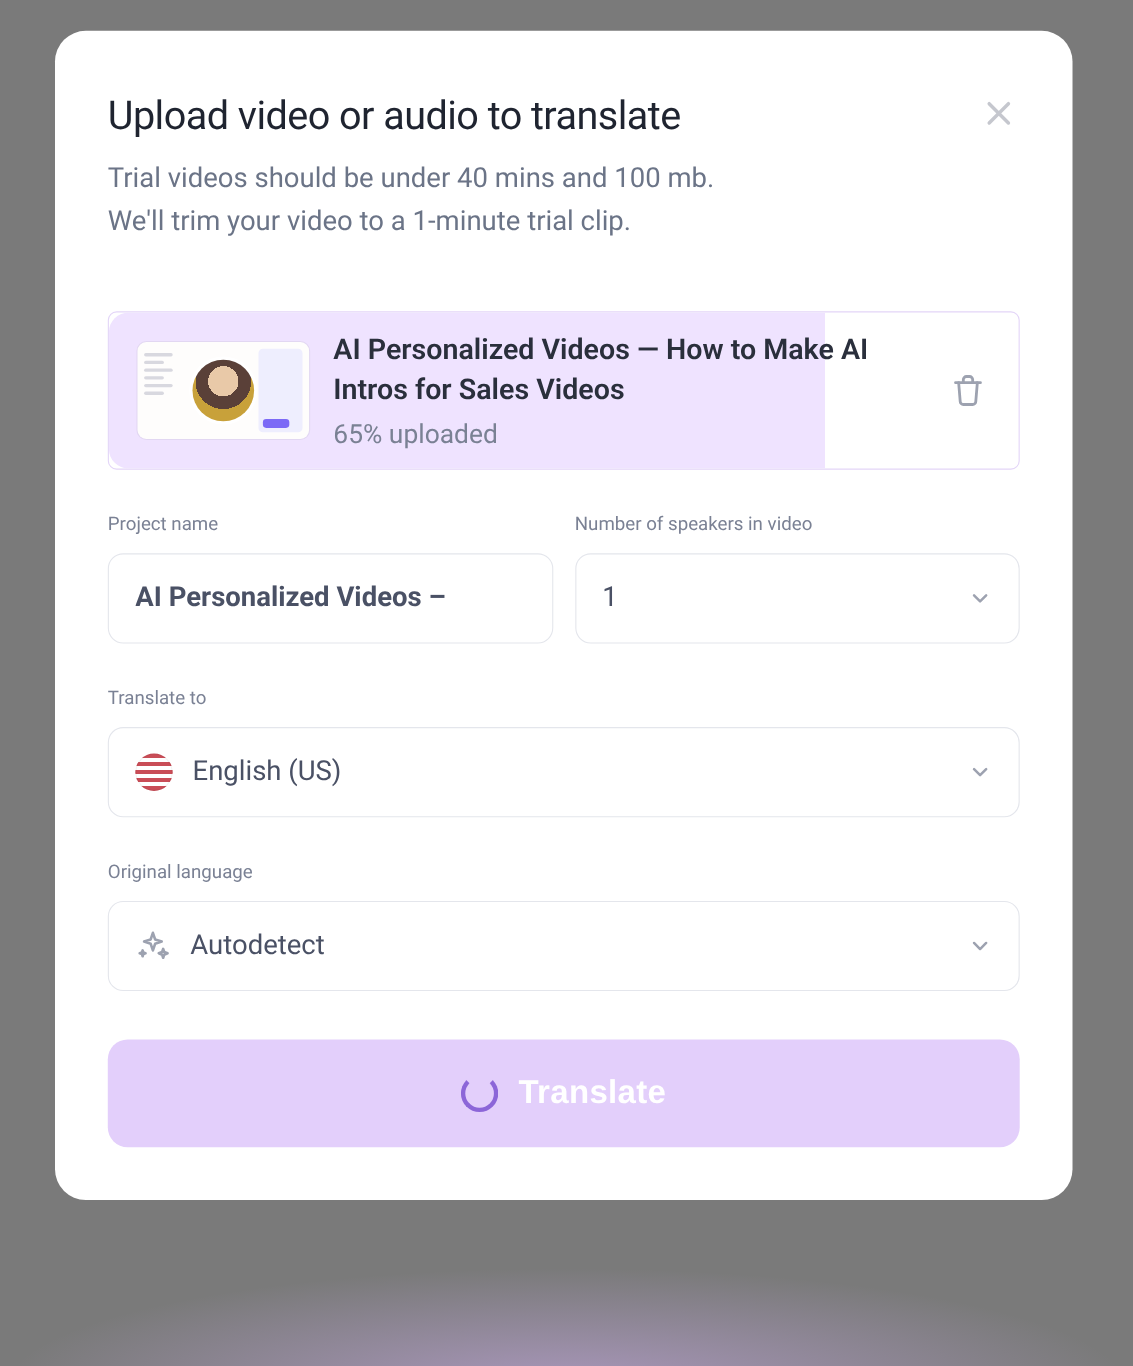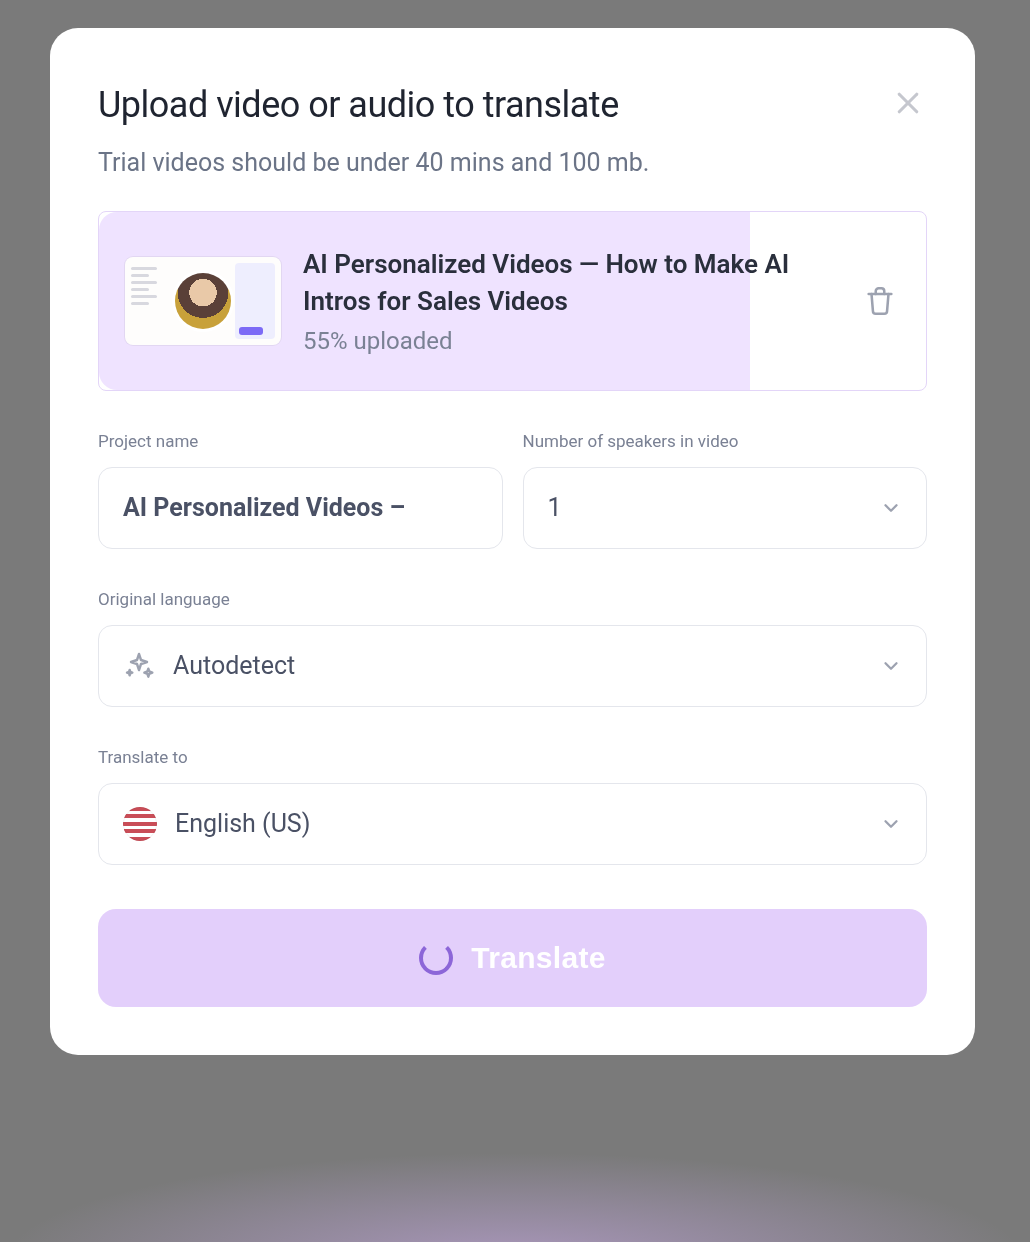--- a/index.html
+++ b/index.html
@@ -39,27 +39,27 @@
     align-items:center;
     justify-content:center;
   }
   .modal-subtitle {
     margin-top: 18px;
     font-size: 25px;
     line-height: 1.55;
     color: #6b7487;
   }
   .upload-card {
-    margin-top: 28px;
+    margin-top: 61px;
     border: 1px solid #e3d5f8;
     border-radius: 8px;
     overflow: hidden;
     position: relative;
     background: #ffffff;
-    height: 180px;
+    height: 144px;
   }
   .upload-progress-fill {
     position: absolute;
     top: 0; left: 0; bottom: 0;
     background: #efe3ff;
     border-radius: 18px 0 0 18px;
   }
   .upload-inner {
     position: relative;
     display: flex;
@@ -214,20 +214,21 @@
     <div class="close-btn">
       <svg width="30" height="30" viewBox="0 0 24 24" fill="none" stroke="currentColor" stroke-width="2.5" stroke-linecap="round">
           <line x1="5" y1="5" x2="19" y2="19"></line>
           <line x1="19" y1="5" x2="5" y2="19"></line>
         </svg>
     </div>
   </div>
 
   <p class="modal-subtitle">
     <span>Trial videos should be under 40 mins and 100 mb.</span><br>
+    <span>We'll trim your video to a 1-minute trial clip.</span>
   </p>
 
   <div class="upload-card">
     <div class="upload-progress-fill" style="width:78.72%"></div>
     <div class="upload-inner">
       <div class="thumb">
         <div class="thumb-ui">
           <div class="line short"></div>
             <div class="line shorter"></div>
             <div class="line short"></div>
@@ -235,41 +236,56 @@
             <div class="line short"></div>
             <div class="line shorter"></div>
         </div>
         <div class="thumb-ui-right">
             <div class="btn"></div>
           </div>
         <div class="thumb-circle"></div>
       </div>
       <div class="upload-texts">
         <div class="upload-title">AI Personalized Videos — How to Make AI Intros for Sales Videos</div>
-        <div class="upload-status">55% uploaded</div>
+        <div class="upload-status">65% uploaded</div>
       </div>
       <div class="trash-btn">
         <svg width="34" height="36" viewBox="0 0 24 24" fill="none" stroke="currentColor" stroke-width="1.8" stroke-linecap="round" stroke-linejoin="round">
           <path d="M4 7h16"></path>
             <path d="M9 7V5a2 2 0 0 1 2-2h2a2 2 0 0 1 2 2v2"></path>
           <path d="M6 7l1 12a2 2 0 0 0 2 2h6a2 2 0 0 0 2-2l1-12"></path>
         </svg>
       </div>
     </div>
   </div>
 
   <div class="form-row">
     <div class="form-group half">
       <div class="label">Project name</div>
       <input class="input" type="text" value="AI Personalized Videos –" style="">
     </div>
     <div class="form-group half">
       <div class="label">Number of speakers in video</div>
       <div class="select">
         <span class="select-text">1</span>
+        <svg class="chev" width="22" height="22" viewBox="0 0 24 24" fill="none" stroke="currentColor" stroke-width="2.5" stroke-linecap="round" stroke-linejoin="round">
+            <polyline points="6 9 12 15 18 9"></polyline>
+          </svg>
+      </div>
+    </div>
+  </div>
+
+  <div class="form-row">
+    <div class="form-group">
+      <div class="label">Translate to</div>
+      <div class="select">
+        <span class="flag-icon">
+            <span class="flag-us"></span>
+          </span>
+        <span class="select-text">English (US)</span>
         <svg class="chev" width="22" height="22" viewBox="0 0 24 24" fill="none" stroke="currentColor" stroke-width="2.5" stroke-linecap="round" stroke-linejoin="round">
             <polyline points="6 9 12 15 18 9"></polyline>
           </svg>
       </div>
     </div>
   </div>
 
   <div class="form-row">
     <div class="form-group">
       <div class="label">Original language</div>
@@ -282,34 +298,19 @@
           </svg>
         </span>
         <span class="select-text">Autodetect</span>
         <svg class="chev" width="22" height="22" viewBox="0 0 24 24" fill="none" stroke="currentColor" stroke-width="2.5" stroke-linecap="round" stroke-linejoin="round">
             <polyline points="6 9 12 15 18 9"></polyline>
           </svg>
       </div>
     </div>
   </div>
 
-  <div class="form-row">
-    <div class="form-group">
-      <div class="label">Translate to</div>
-      <div class="select">
-        <span class="flag-icon">
-            <span class="flag-us"></span>
-          </span>
-        <span class="select-text">English (US)</span>
-        <svg class="chev" width="22" height="22" viewBox="0 0 24 24" fill="none" stroke="currentColor" stroke-width="2.5" stroke-linecap="round" stroke-linejoin="round">
-            <polyline points="6 9 12 15 18 9"></polyline>
-          </svg>
-      </div>
-    </div>
-  </div>
-
 
   <button class="translate-btn">
     <span class="spinner"></span>
     <span>Translate</span>
   </button>
 
 </div>
 
 </body></html>

